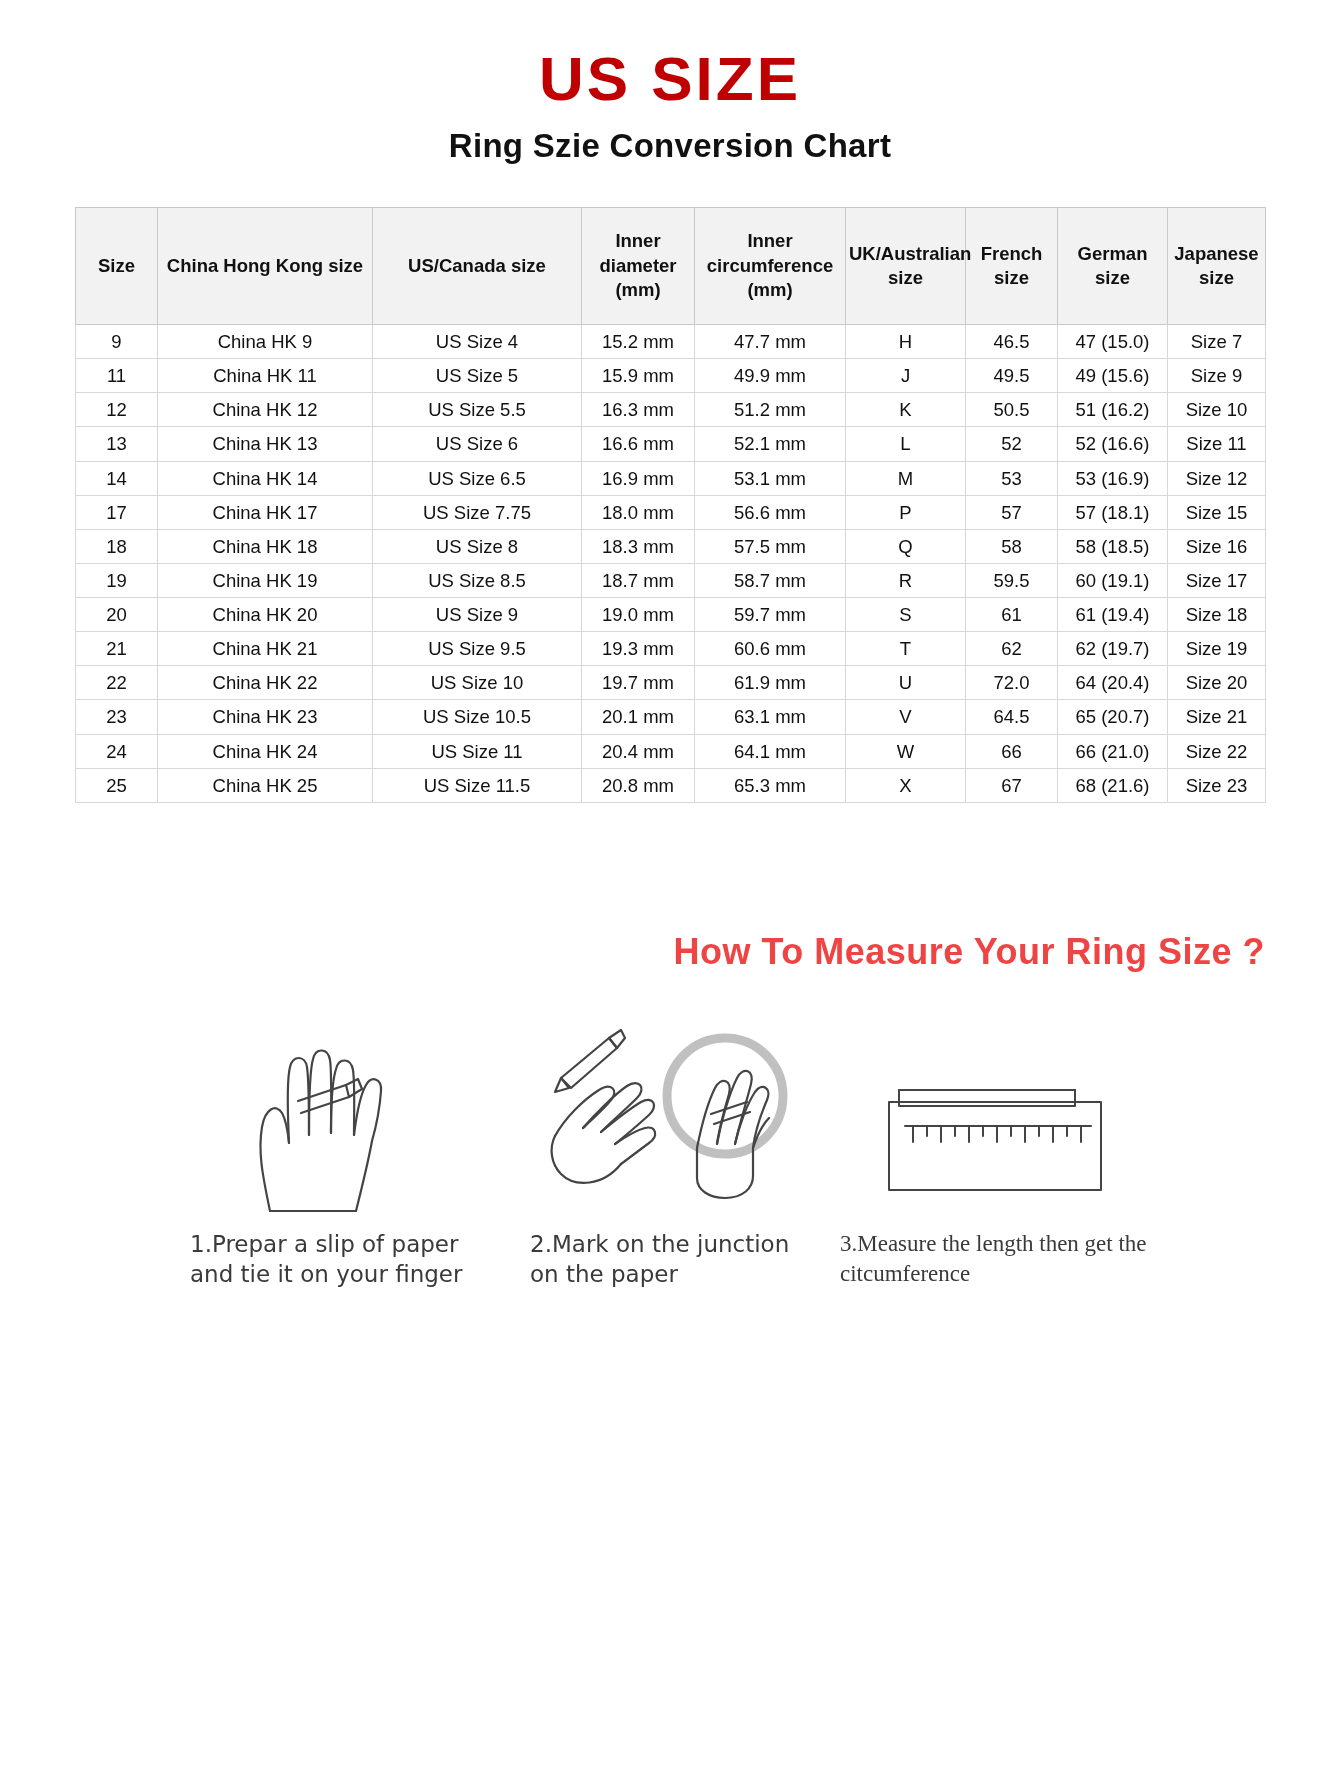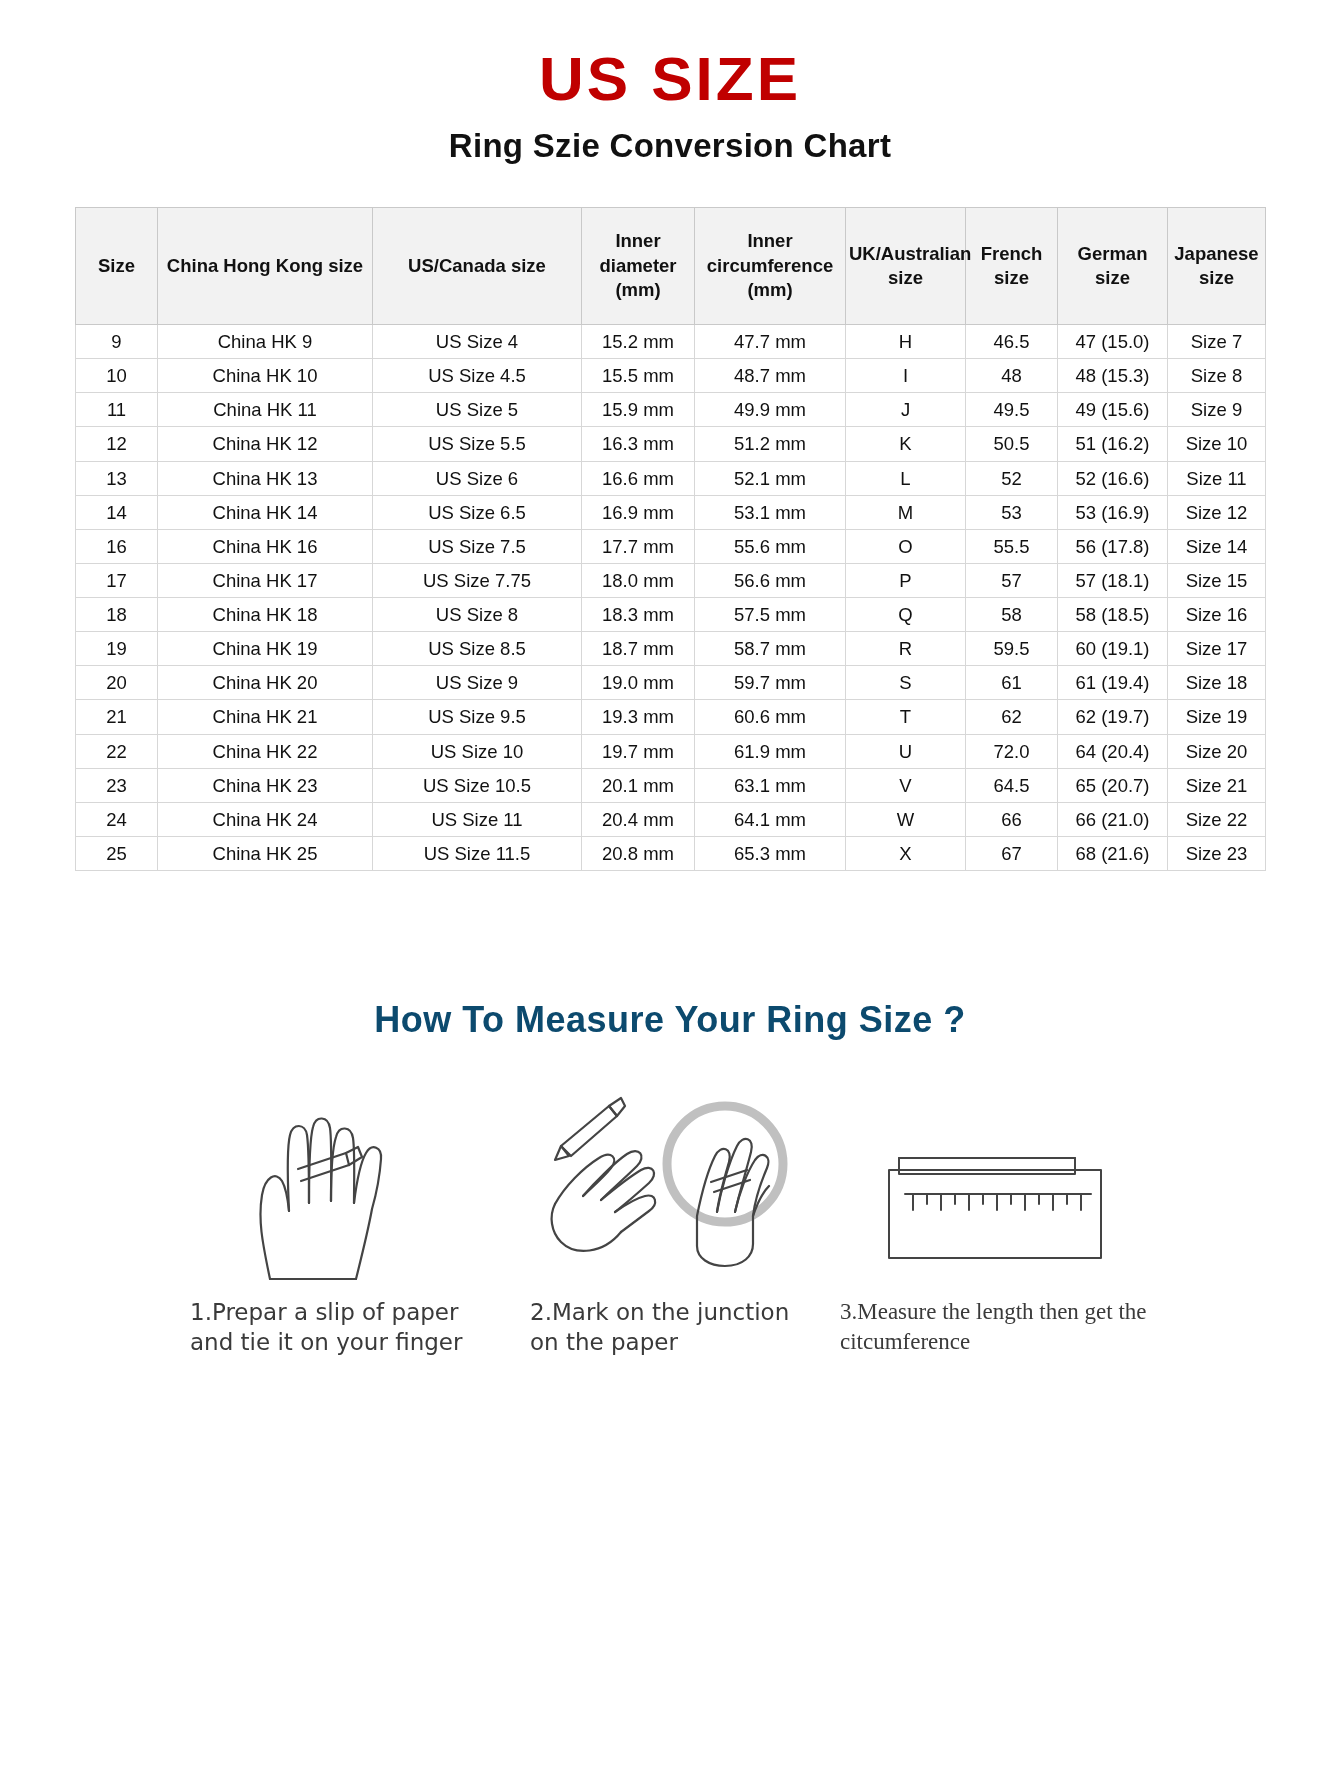--- a/index.html
+++ b/index.html
@@ -71,22 +71,22 @@
   col.c1 { width: 215px; }
   col.c2 { width: 209px; }
   col.c3 { width: 113px; }
   col.c4 { width: 151px; }
   col.c5 { width: 120px; }
   col.c6 { width: 92px; }
   col.c7 { width: 110px; }
   col.c8 { width: 98px; }
 
   .howto-title {
-    text-align: center;
-    color: #0c4a6e;
+    text-align: right;
+    color: #ef4444;
     font-size: 36px;
     font-weight: bold;
     margin-top: 128px;
     letter-spacing: 0.5px;
   }
   .steps {
     margin-top: 40px;
     display: flex;
     justify-content: center;
     align-items: flex-end;
@@ -156,31 +156,20 @@
           <td>China HK 9</td>
           <td>US Size 4</td>
           <td>15.2 mm</td>
           <td>47.7 mm</td>
           <td>H</td>
           <td>46.5</td>
           <td>47 (15.0)</td>
           <td>Size 7</td>
         </tr>
         <tr>
-          <td>10</td>
-          <td>China HK 10</td>
-          <td>US Size 4.5</td>
-          <td>15.5 mm</td>
-          <td>48.7 mm</td>
-          <td>I</td>
-          <td>48</td>
-          <td>48 (15.3)</td>
-          <td>Size 8</td>
-        </tr>
-        <tr>
           <td>11</td>
           <td>China HK 11</td>
           <td>US Size 5</td>
           <td>15.9 mm</td>
           <td>49.9 mm</td>
           <td>J</td>
           <td>49.5</td>
           <td>49 (15.6)</td>
           <td>Size 9</td>
         </tr>
@@ -209,31 +198,20 @@
         <tr>
           <td>14</td>
           <td>China HK 14</td>
           <td>US Size 6.5</td>
           <td>16.9 mm</td>
           <td>53.1 mm</td>
           <td>M</td>
           <td>53</td>
           <td>53 (16.9)</td>
           <td>Size 12</td>
-        </tr>
-        <tr>
-          <td>16</td>
-          <td>China HK 16</td>
-          <td>US Size 7.5</td>
-          <td>17.7 mm</td>
-          <td>55.6 mm</td>
-          <td>O</td>
-          <td>55.5</td>
-          <td>56 (17.8)</td>
-          <td>Size 14</td>
         </tr>
         <tr>
           <td>17</td>
           <td>China HK 17</td>
           <td>US Size 7.75</td>
           <td>18.0 mm</td>
           <td>56.6 mm</td>
           <td>P</td>
           <td>57</td>
           <td>57 (18.1)</td>

